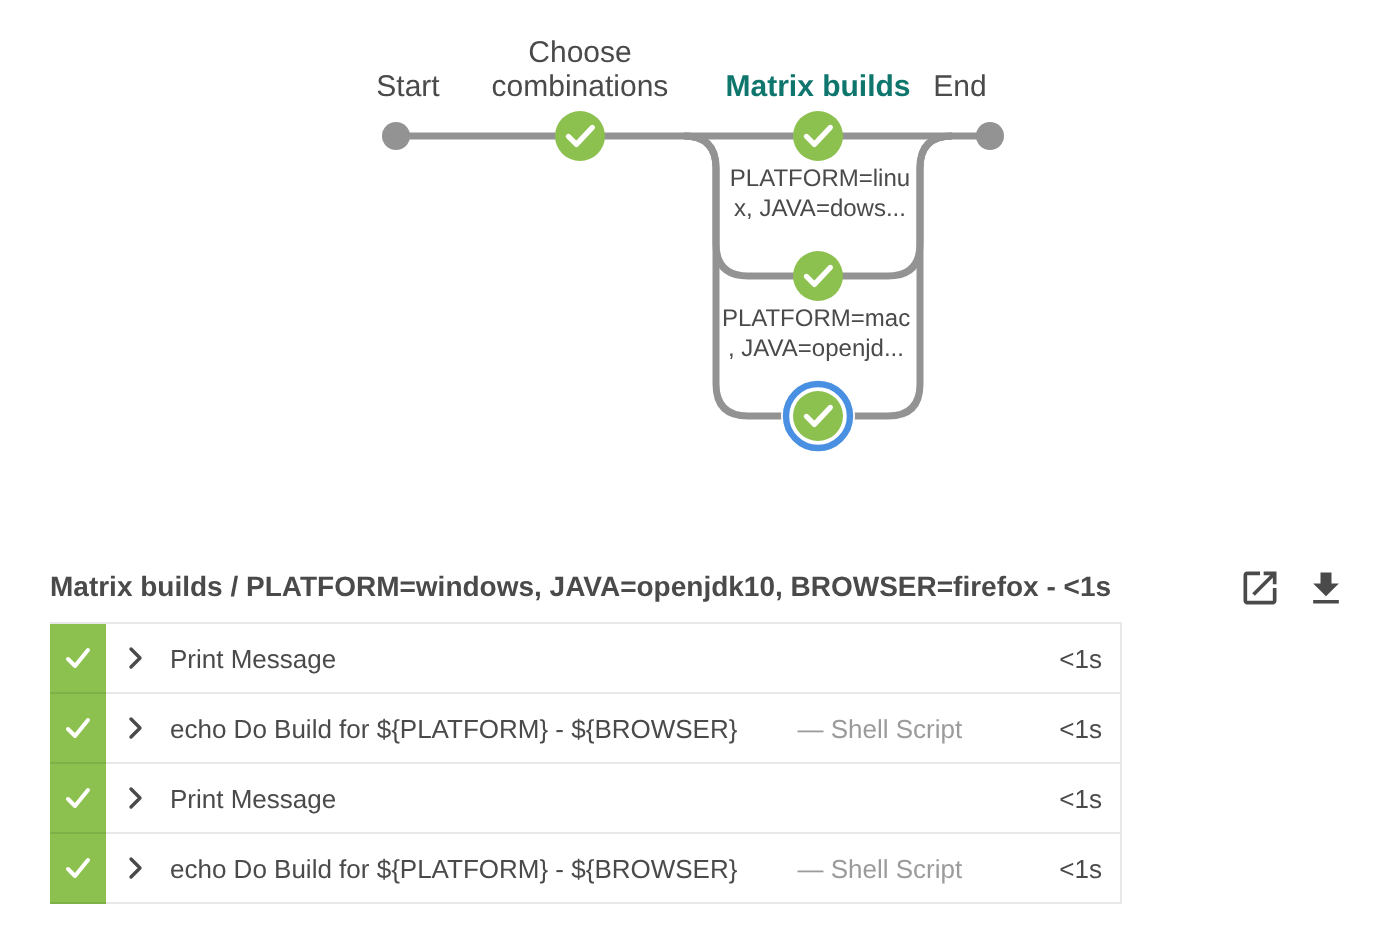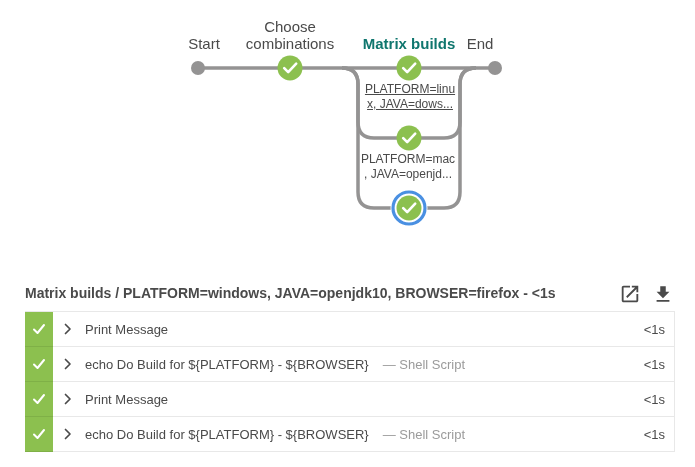--- a/index.html
+++ b/index.html
@@ -77,21 +77,21 @@
     width: 22px; height: 22px;
     display: inline-flex; align-items: center; justify-content: center;
     cursor: pointer;
   }
   .icon-btn svg { fill: var(--text-dark); }
 
   .steps-table {
     position: absolute;
     left: 25px;
     top: 311px;
-    width: 650px;
+    width: 536px;
     border-top: 1px solid var(--row-border);
     text-align: center;
   }
   .step-row {
     display: flex;
     height: 35px;
     cursor: pointer;
   }
   .step-status {
     width: 28px;
@@ -106,21 +106,21 @@
     align-items: center;
     padding-left: 11px;
     padding-right: 9px;
     background: #ffffff;
     border-bottom: 1px solid var(--row-border);
     border-right: 1px solid var(--row-border);
     font-size: 13px;
   }
   .chevron { flex: 0 0 auto; }
   .step-name { margin-left: 13px; color: var(--text-dark); }
-  .step-type { margin-left: 14px; color: var(--text-muted); }
+  .step-type { margin-left: 30px; color: var(--text-muted); }
   .step-duration { margin-left: auto; color: var(--text-dark); }
 </style>
 </head>
 <body>
 
 <div class="screen">
 
   <svg class="graph-svg" width="695" height="268" viewBox="0 0 695 268">
 
     <path class="edge" d="M198,68 H495"></path>
@@ -151,21 +151,21 @@
       <circle class="node-circle" cx="409" cy="208" r="12.5"></circle>
       <polyline class="node-check" points="403.2,208.2 407.2,212.2 415.2,203.7"></polyline>
     </g>
   </svg>
 
   <div class="stage-label" style="left:204px; top:35px;">Start</div>
   <div class="stage-label wrap" style="left:290px; top:18px;">Choose combinations</div>
   <div class="stage-label active" style="left:409px; top:35px;">Matrix builds</div>
   <div class="stage-label" style="left:480px; top:35px;">End</div>
 
-  <div class="branch-label" style="left:410px; top:82px;text-decoration:underline;">
+  <div class="branch-label" style="left:410px; top:82px;">
     <div>PLATFORM=linu</div>
     <div>x, JAVA=dows...</div>
   </div>
   <div class="branch-label" style="left:408px; top:152px;">
     <div>PLATFORM=mac</div>
     <div>, JAVA=openjd...</div>
   </div>
 
   <div class="detail-title">Matrix builds / PLATFORM=windows, JAVA=openjdk10, BROWSER=firefox - &lt;1s</div>
 

